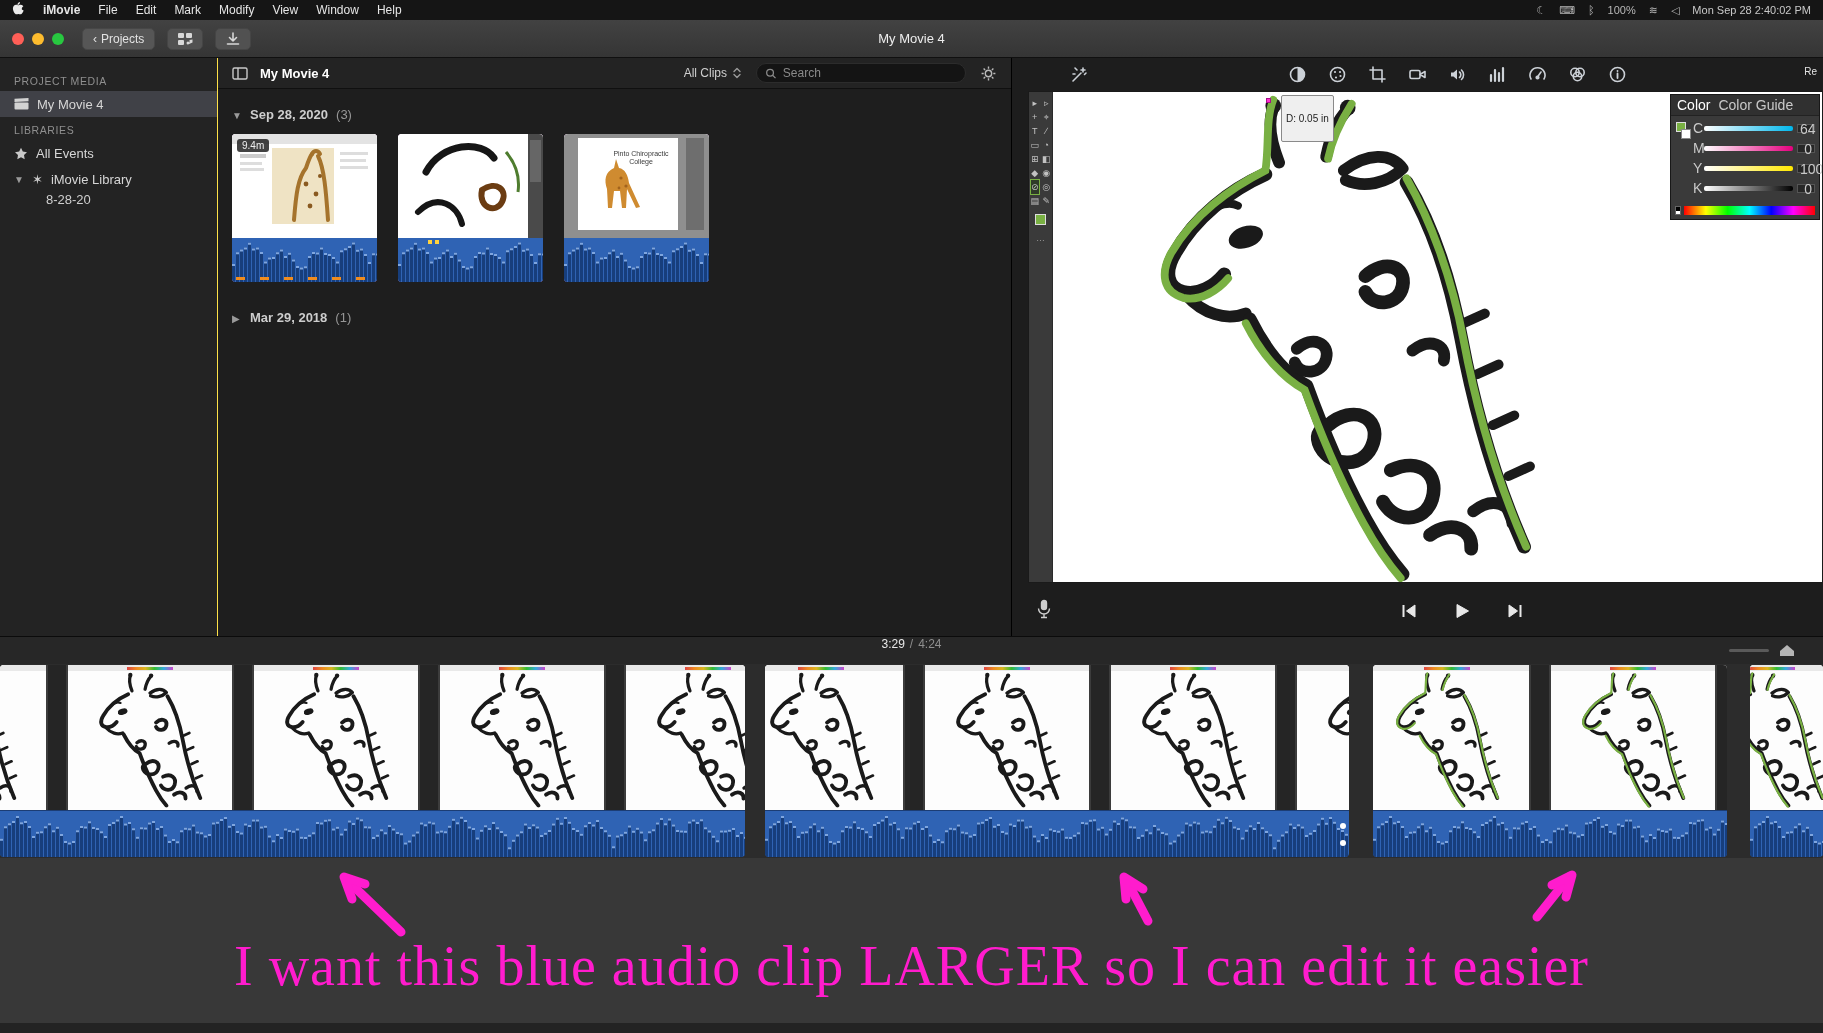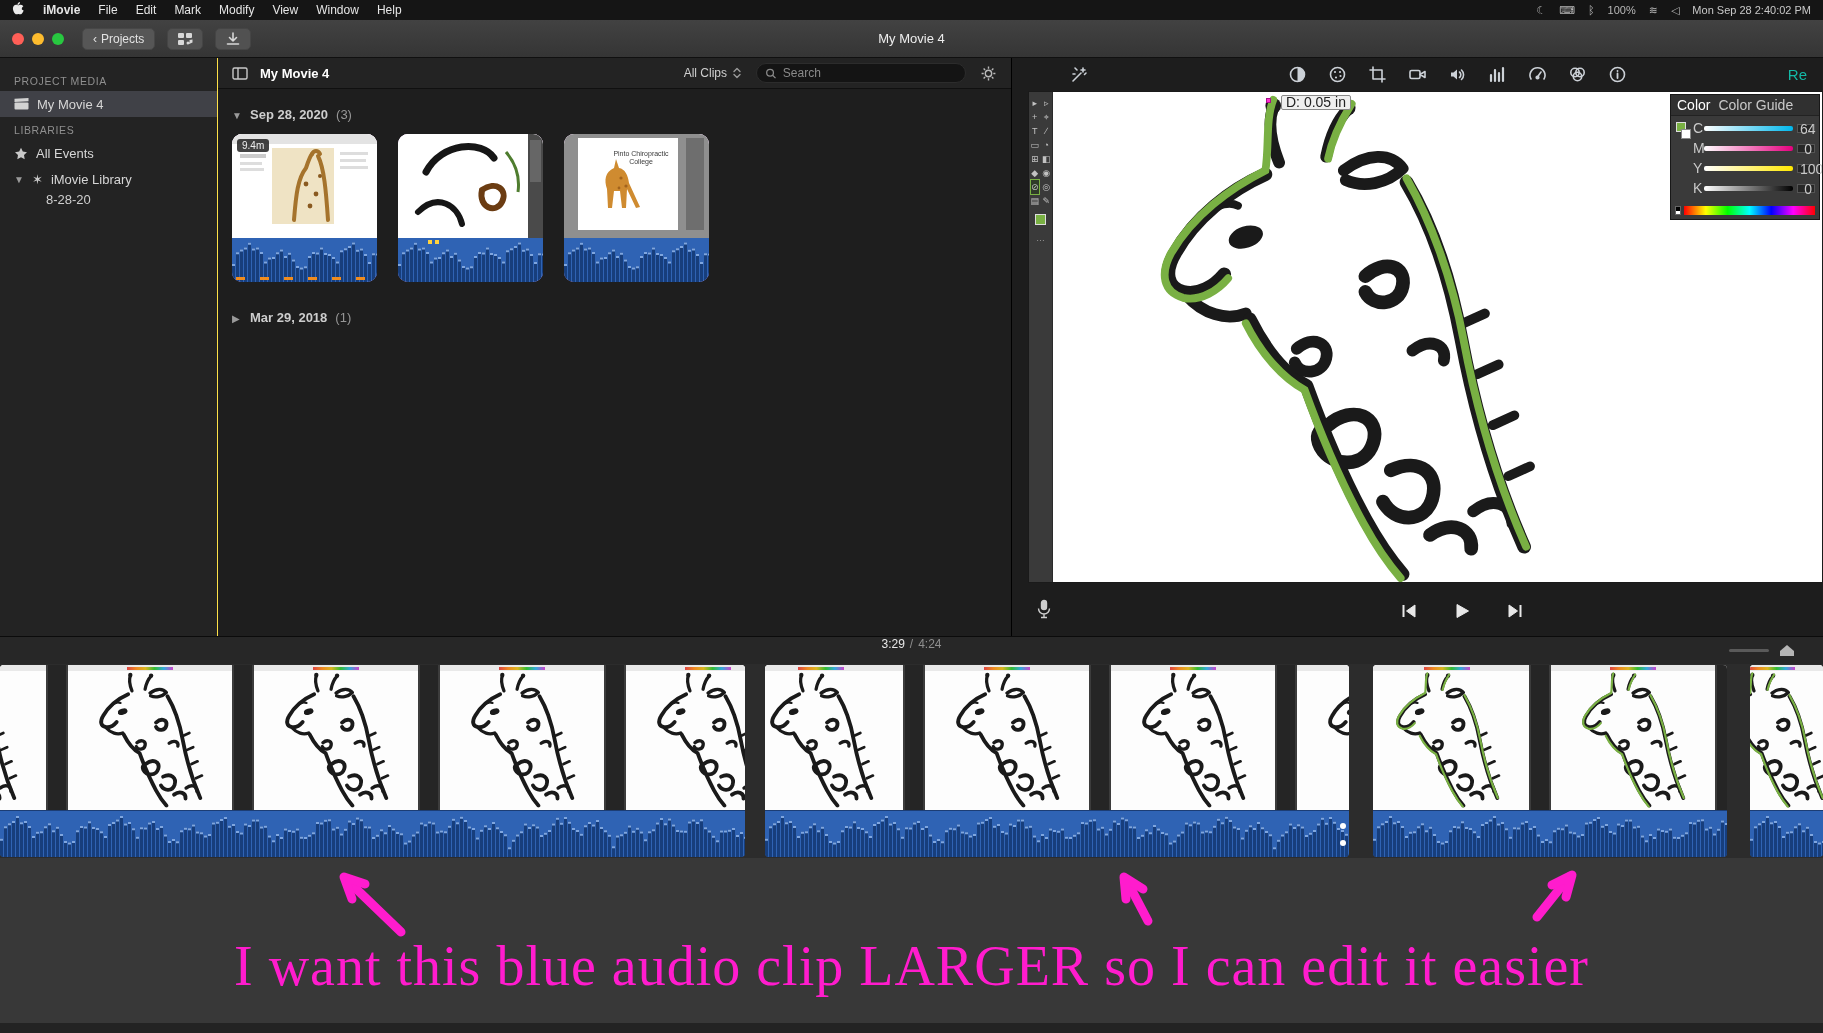--- a/index.html
+++ b/index.html
@@ -42,50 +42,50 @@
   .btitle{font-weight:bold;font-size:13px;color:#fff}
   .bright{margin-left:auto;display:flex;align-items:center;gap:14px}
   .allclips{display:flex;align-items:center;gap:5px;font-size:12px;color:#cfcfcf}
   .search{width:210px;height:20px;background:#141414;border:1px solid #2c2c2c;border-radius:10px;display:flex;align-items:center;padding:0 8px;gap:6px}
   .search input{background:transparent;border:none;outline:none;color:#ddd;font-size:12px;width:100%;font-family:inherit}
   .search input::placeholder{color:#8a8a8a}
   .bcontent{flex:1;padding:12px 0 0 14px;overflow:hidden}
   .grouphdr{display:flex;align-items:baseline;gap:8px;font-size:13px;font-weight:bold;color:#cdcdcd;margin:6px 0 12px}
   .grouphdr .cnt{color:#969696;font-weight:normal}
   .thumbs{display:flex;gap:21px;margin-bottom:28px}
-  .thumb{width:145px;border-radius:10px;overflow:hidden;background:#f0abfc}
+  .thumb{width:145px;border-radius:4px;overflow:hidden;background:#f0abfc}
   .timg{height:104px;background:#fff;position:relative}
   .timg svg{display:block}
   .dur{position:absolute;left:5px;top:5px;background:rgba(20,20,20,.8);color:#eee;font-size:10px;padding:1px 5px;border-radius:3px}
   .caption3{position:absolute;left:44px;top:16px;width:66px;font-size:7px;line-height:8px;color:#3a3a3a;text-align:center}
   .twave{height:44px;background:#2f63b4;position:relative;overflow:hidden}
   .marks-orange{position:absolute;bottom:2px;left:4px;right:4px;height:3px;background:repeating-linear-gradient(90deg,#f08c1e 0 9px,transparent 9px 24px)}
   .dot-yellow{position:absolute;width:4px;height:4px;background:#ffd23e;top:2px}
 
   
   .viewer{flex:1;display:flex;flex-direction:column;background:#1d1d1d;position:relative}
   .vtoolbar{height:33px;position:relative}
   .vtoolbar .wand{position:absolute;left:58px;top:7px}
   .vicons{position:absolute;right:196px;top:0;height:33px;display:flex;align-items:center;gap:21px}
   .vicons svg,.wand svg{stroke:#ccd1d7;fill:none;stroke-width:1.6;stroke-linecap:round;stroke-linejoin:round}
-  .corner{position:absolute;right:16px;top:8px;font-size:15px;color:#14b8a6}
+  .corner{position:absolute;right:6px;top:8px;font-size:10px;color:#e5e5e5}
   .vcanvas{flex:1;position:relative}
   .ai{position:absolute;left:16px;right:0;top:0;bottom:2px;background:#2e2e2e;display:flex;flex-direction:column;border:1px solid #1a1a1a}
   .ai-tb{height:13px;background:#3d3d3d;color:#9f9f9f;font-size:8px;display:flex;align-items:center;justify-content:center;gap:4px;position:relative}
   .ai-tb .tdots{position:absolute;left:5px;top:4px;display:flex;gap:3px}
   .ai-tb .tdots i{width:5px;height:5px;border-radius:50%;background:#6a6a6a}
   .ai-body{flex:1;display:flex;min-height:0;position:relative}
   .ai-tools{width:24px;background:#3a3a3a;border-right:1px solid #2a2a2a;color:#c2c2c2;display:grid;grid-template-columns:1fr 1fr;align-content:start;justify-items:center;font-size:9px;line-height:14px;padding-top:4px}
   .ai-tools .tg.selg{outline:1px solid #79b043;background:#2f3a28}
   .ai-swatch{grid-column:1 / 3;margin-top:6px;width:11px;height:11px;background:#79b043;border:1px solid #ddd}
   .ai-more{grid-column:1 / 3;color:#9a9a9a;margin-top:6px}
   .ai-cv{flex:1;background:#fff;position:relative;overflow:hidden}
   .big-g{position:absolute;left:36px;top:0;height:100%}
   .anchor{position:absolute;left:213px;top:6px;width:5px;height:5px;background:#ff2fd0;border:1px solid #a80f8a}
-  .mtip{position:absolute;left:228px;top:3px;background:#efefef;border:1px solid #8a8a8a;border-radius:2px;font-size:14px;color:#222;padding:0 4px;line-height:13px}
+  .mtip{position:absolute;left:228px;top:3px;background:#efefef;border:1px solid #8a8a8a;border-radius:2px;font-size:10px;color:#222;padding:16px 4px;line-height:13px}
   .colorpanel{position:absolute;right:2px;top:2px;width:150px;background:#3a3a3a;border:1px solid #181818;font-size:14px;color:#c9c9c9}
   .cp-tabs{display:flex;gap:8px;background:#303030;padding:2px 6px;border-bottom:1px solid #222}
   .cp-tabs .on{color:#fff}
   .cp-body{display:flex;padding:4px}
   .cp-fs{width:18px;position:relative;height:40px}
   .cp-fs .f1{position:absolute;left:1px;top:2px;width:10px;height:10px;background:#79b043;border:1px solid #ddd}
   .cp-fs .f2{position:absolute;left:6px;top:9px;width:10px;height:10px;background:#fff;border:1px solid #888}
   .cp-rows{flex:1}
   .cp-row{display:flex;align-items:center;gap:4px;margin-bottom:4px}
   .cp-row .lb{width:7px}

